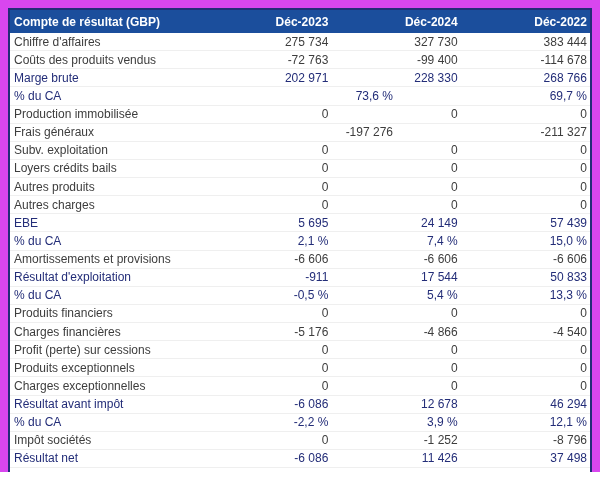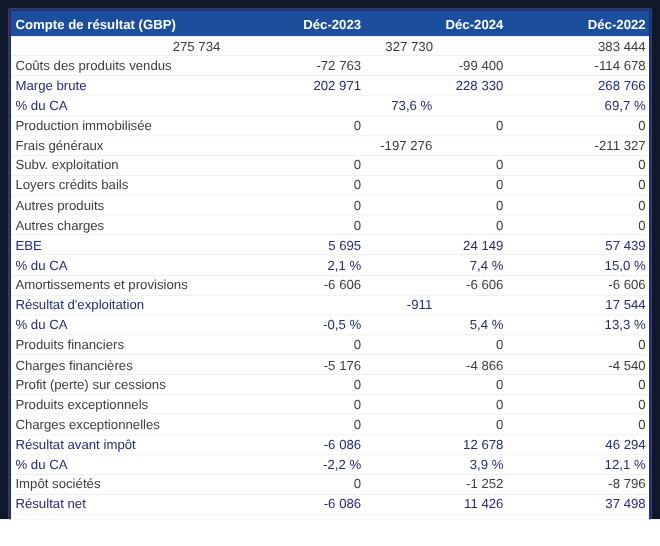--- a/index.html
+++ b/index.html
@@ -4,21 +4,21 @@
 <style>
   html, body {
     margin: 0;
     padding: 0;
     background: #ffffff;
     font-family: "Liberation Sans", sans-serif;
   }
   .page {
     width: 600px;
     height: 472px;
-    background: #0f172a;
+    background: #d946ef;
     box-sizing: border-box;
     padding: 8px 8px 12px 8px;
   }
   .fin-table {
     width: 584px;
     height: 479px;
     box-sizing: border-box;
     border: 2px solid var(--border-navy, #232d78);
     display: flex;
     flex-direction: column;
@@ -72,20 +72,21 @@
 <div class="page">
   <div class="fin-table">
     <div class="thead">
       <div class="cell label">Compte de résultat (GBP)</div>
       <div class="cell num">Déc-2023</div>
       <div class="cell num">Déc-2024</div>
       <div class="cell num">Déc-2022</div>
     </div>
     <div class="tbody" id="tbody">
         <div class="row">
+          <div class="cell label">Chiffre d'affaires</div>
           <div class="cell num">275 734</div>
           <div class="cell num">327 730</div>
           <div class="cell num">383 444</div>
         </div>
         <div class="row">
           <div class="cell label">Coûts des produits vendus</div>
           <div class="cell num">-72 763</div>
           <div class="cell num">-99 400</div>
           <div class="cell num">-114 678</div>
         </div>
@@ -150,20 +151,21 @@
         <div class="row">
           <div class="cell label">Amortissements et provisions</div>
           <div class="cell num">-6 606</div>
           <div class="cell num">-6 606</div>
           <div class="cell num">-6 606</div>
         </div>
         <div class="row bold">
           <div class="cell label">Résultat d'exploitation</div>
           <div class="cell num">-911</div>
           <div class="cell num">17 544</div>
+          <div class="cell num">50 833</div>
         </div>
         <div class="row bold">
           <div class="cell label">% du CA</div>
           <div class="cell num">-0,5 %</div>
           <div class="cell num">5,4 %</div>
           <div class="cell num">13,3 %</div>
         </div>
         <div class="row">
           <div class="cell label">Produits financiers</div>
           <div class="cell num">0</div>

